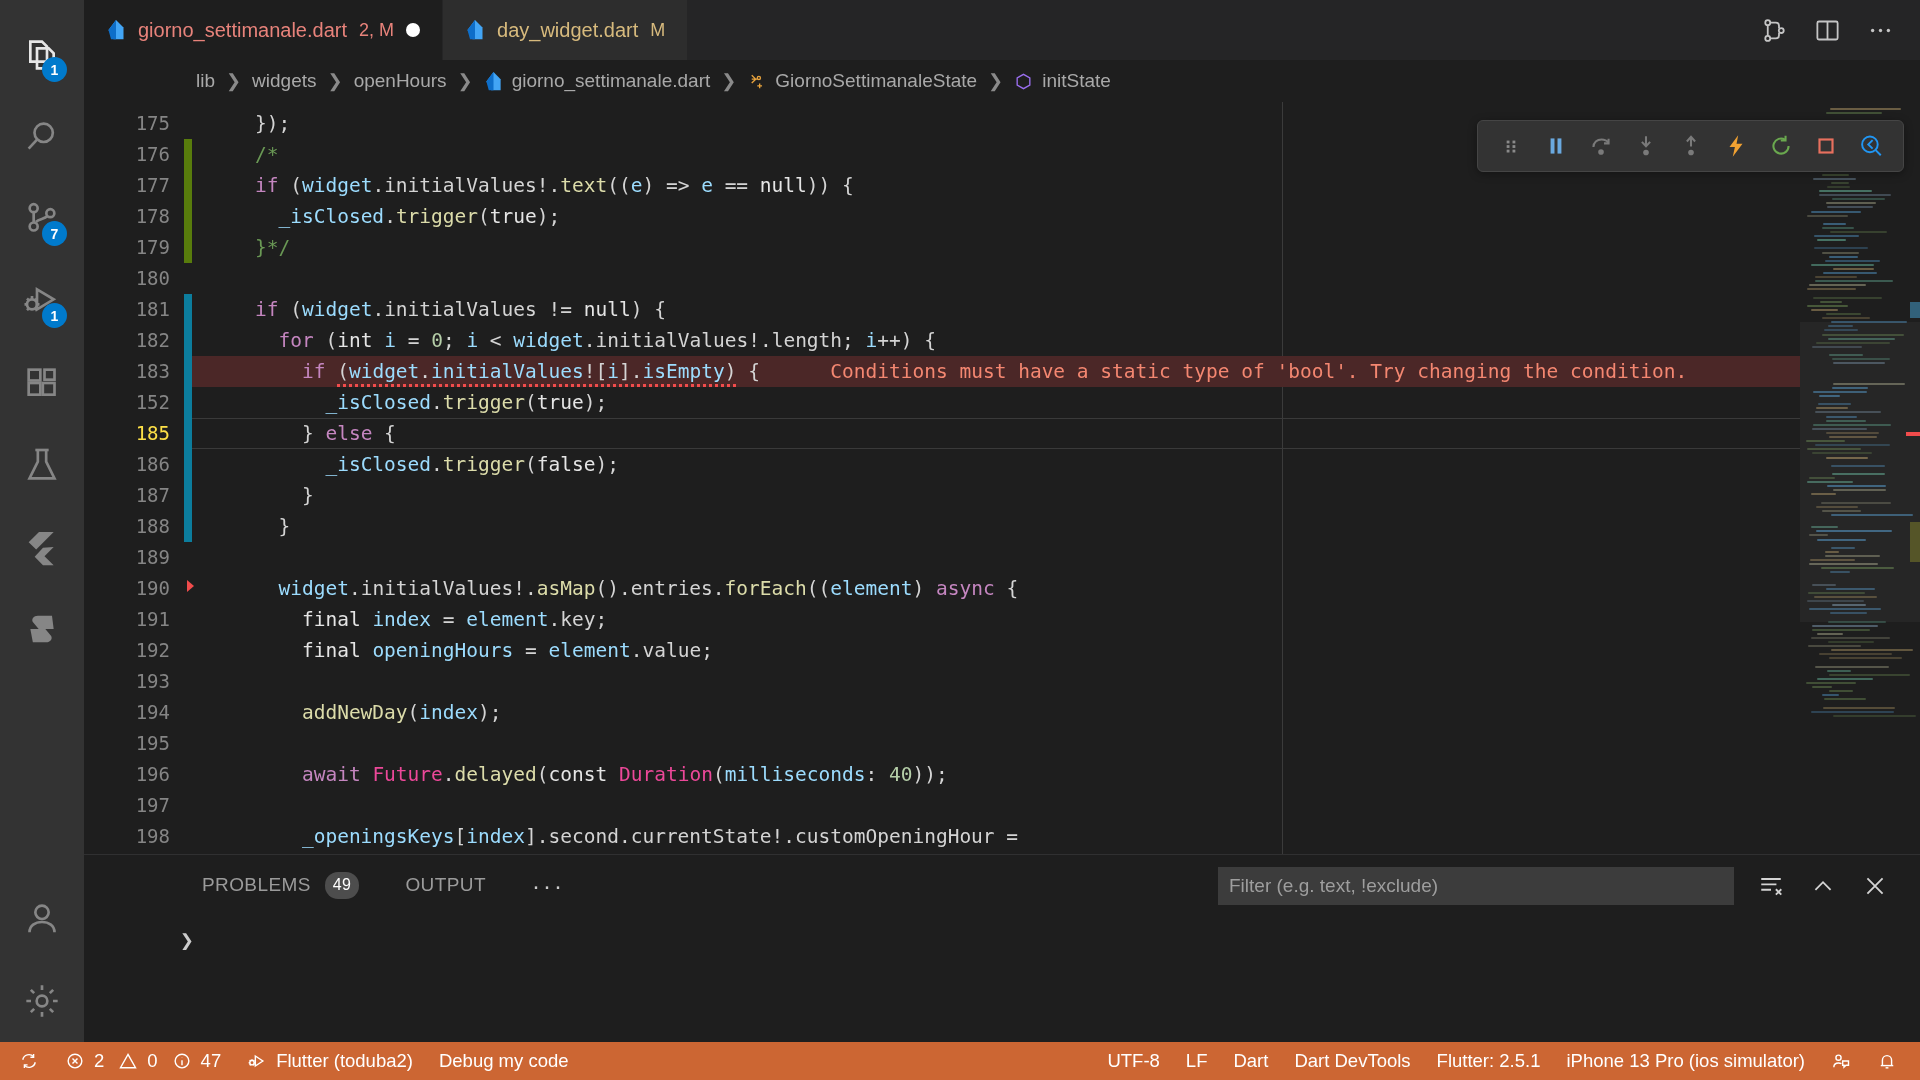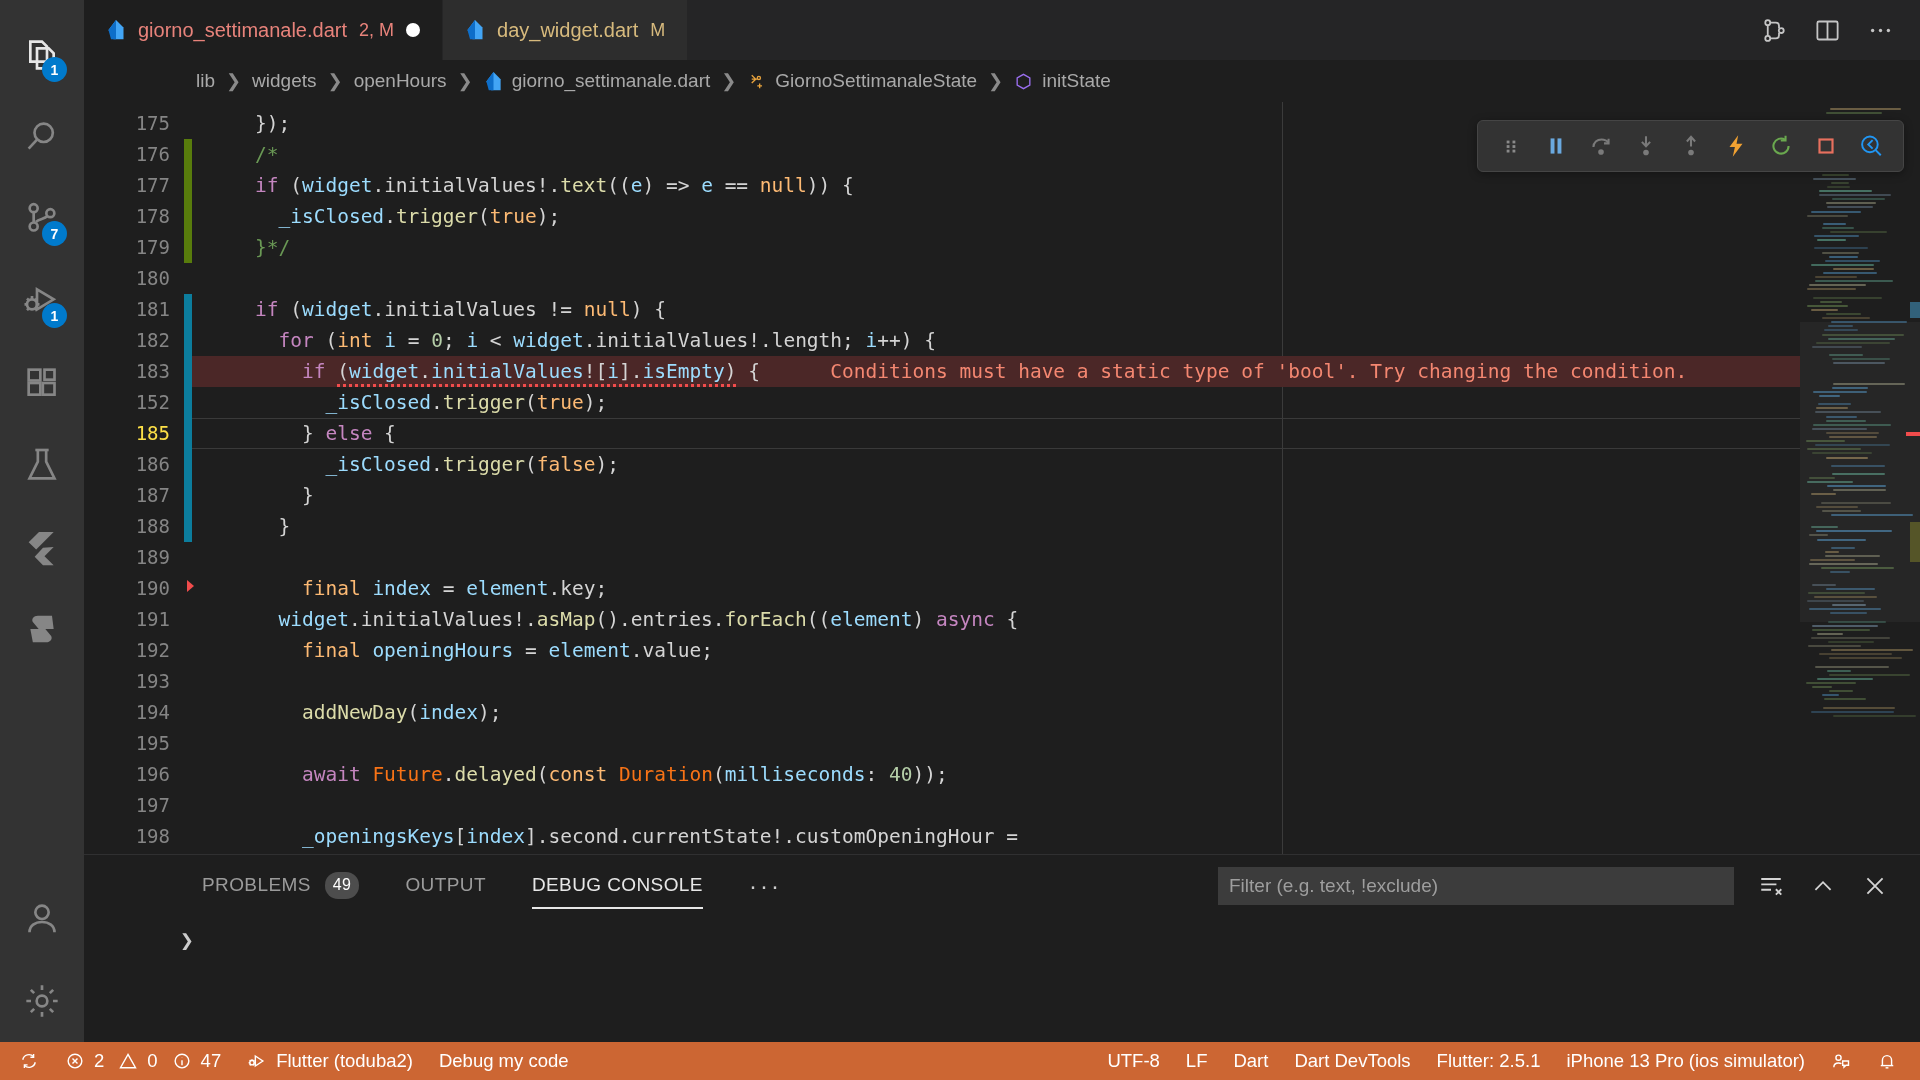--- a/index.html
+++ b/index.html
@@ -85,24 +85,24 @@
     height:31px; line-height:31px; font-family:"DejaVu Sans Mono", monospace;
     font-size:19.5px; white-space:pre; color:#d4d4d4; padding-left:16px; position:relative;
   }
   .ln.errorline { background:#4b2727; }
   .ln.curline { box-shadow: inset 0 1px 0 #3a3a3a, inset 0 -1px 0 #3a3a3a; }
   .errmsg { color:#f48771; }
   .squiggle {
     border-bottom:3px dotted #f14c4c; padding-bottom:1px;
   }
   .tok-key { color:#c586c0; }        
-  .tok-ctrl { color:#fdba74; }       
+  .tok-ctrl { color:#e5e5e5; }       
   .tok-fn { color:#dcdcaa; }
   .tok-var { color:#9cdcfe; }
-  .tok-type { color:#f97316; }
+  .tok-type { color:#ec4899; }
   .tok-num { color:#b5cea8; }
   .tok-cmt { color:#6a9955; }
   .vline { position:absolute; top:0; bottom:0; width:1px; background:#3b3b3b; left:1090px; }
 
   
   .dbgbar {
     position:absolute; top:18px; right:16px; height:52px; background:#333333;
     border:1px solid #454545; border-radius:6px; display:flex; align-items:center;
     gap:0px; padding:0 10px; z-index:20; box-shadow:0 2px 8px rgba(0,0,0,.36);
   }
@@ -375,22 +375,22 @@
               <div class="ln"></div>
               <div class="ln">    <span class="tok-key">if</span> (<span class="tok-var">widget</span>.initialValues != <span class="tok-ctrl">null</span>) {</div>
               <div class="ln">      <span class="tok-key">for</span> (<span class="tok-ctrl">int</span> <span class="tok-var">i</span> = <span class="tok-num">0</span>; <span class="tok-var">i</span> &lt; <span class="tok-var">widget</span>.initialValues!.length; <span class="tok-var">i</span>++) {</div>
               <div class="ln errorline">        <span class="tok-key">if</span> <span class="squiggle">(<span class="tok-var">widget</span>.<span class="tok-var">initialValues</span>![<span class="tok-var">i</span>].<span class="tok-var">isEmpty</span>)</span> {<span class="errmsg">      Conditions must have a static type of 'bool'. Try changing the condition.</span></div>
               <div class="ln">          <span class="tok-var">_isClosed</span>.<span class="tok-fn">trigger</span>(<span class="tok-ctrl">true</span>);</div>
               <div class="ln curline">        } <span class="tok-key">else</span> {</div>
               <div class="ln">          <span class="tok-var">_isClosed</span>.<span class="tok-fn">trigger</span>(<span class="tok-ctrl">false</span>);</div>
               <div class="ln">        }</div>
               <div class="ln">      }</div>
               <div class="ln"></div>
+              <div class="ln">      <span class="tok-var">widget</span>.initialValues!.<span class="tok-fn">asMap</span>().entries.<span class="tok-fn">forEach</span>((<span class="tok-var">element</span>) <span class="tok-key">async</span> {</div>
               <div class="ln">        <span class="tok-ctrl">final</span> <span class="tok-var">index</span> = <span class="tok-var">element</span>.key;</div>
-              <div class="ln">      <span class="tok-var">widget</span>.initialValues!.<span class="tok-fn">asMap</span>().entries.<span class="tok-fn">forEach</span>((<span class="tok-var">element</span>) <span class="tok-key">async</span> {</div>
               <div class="ln">        <span class="tok-ctrl">final</span> <span class="tok-var">openingHours</span> = <span class="tok-var">element</span>.value;</div>
               <div class="ln"></div>
               <div class="ln">        <span class="tok-fn">addNewDay</span>(<span class="tok-var">index</span>);</div>
               <div class="ln"></div>
               <div class="ln">        <span class="tok-key">await</span> <span class="tok-type">Future</span>.<span class="tok-fn">delayed</span>(<span class="tok-ctrl">const</span> <span class="tok-type">Duration</span>(<span class="tok-var">milliseconds</span>: <span class="tok-num">40</span>));</div>
               <div class="ln"></div>
               <div class="ln">        <span class="tok-var">_openingsKeys</span>[<span class="tok-var">index</span>].second.currentState!.customOpeningHour =</div>
               <div class="ln">            !.open!;</div>
             </div>
           <div class="minimap" id="minimap">
@@ -619,23 +619,20 @@
 
       <div class="panel">
         <div class="panelhead">
           <div class="ptab">
             <span>PROBLEMS</span>
             <span class="ptab-badge">49</span>
           </div>
           <div class="ptab">
             <span>OUTPUT</span>
           </div>
-          <div class="ptab active">
-            <span>DEBUG CONSOLE</span>
-          </div>
           <div class="ptab-more">···</div>
           <div class="panelhead-right">
             <div class="filterbox">
               <input type="text" placeholder="Filter (e.g. text, !exclude)" style="">
             </div>
             <div class="picon">
               <svg viewBox="0 0 24 24">
                 <path d="M3 5.5h18M3 10.5h14M3 15.5h9"></path>
                 <path d="M16.5 15l5 5M21.5 15l-5 5"></path>
               </svg>

